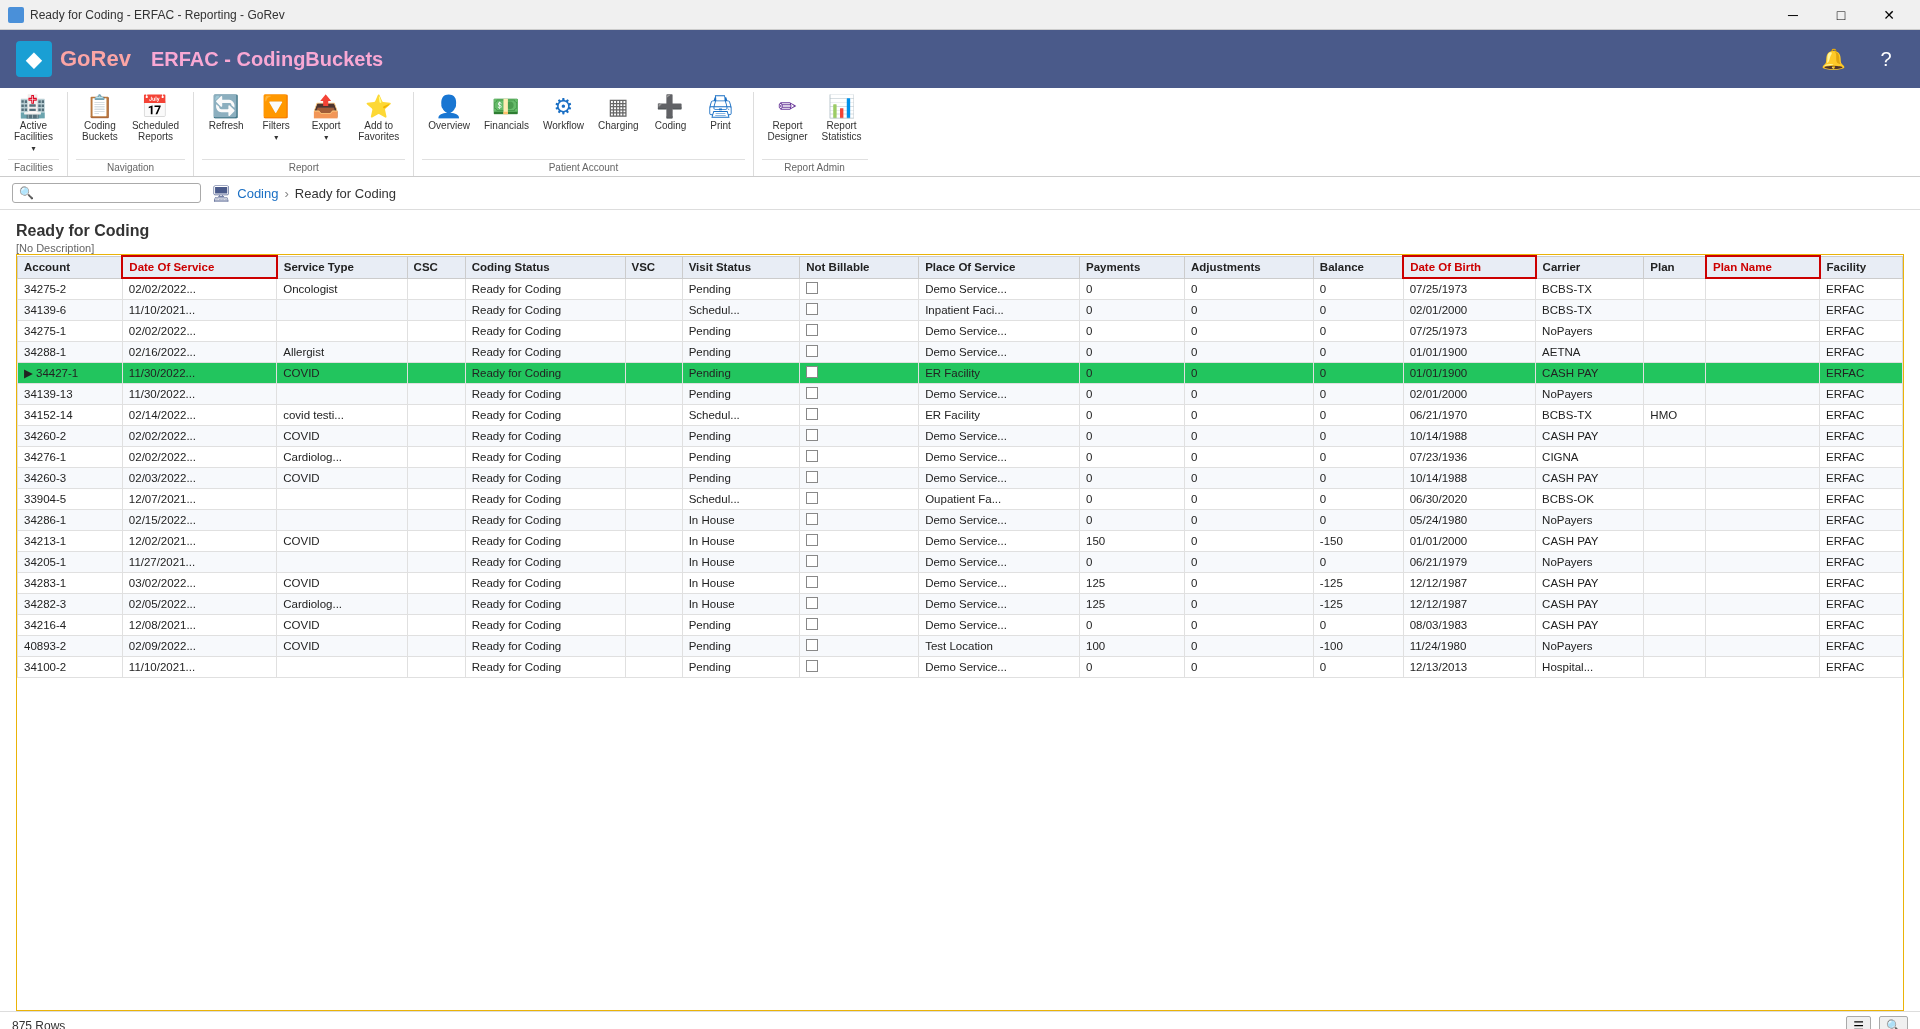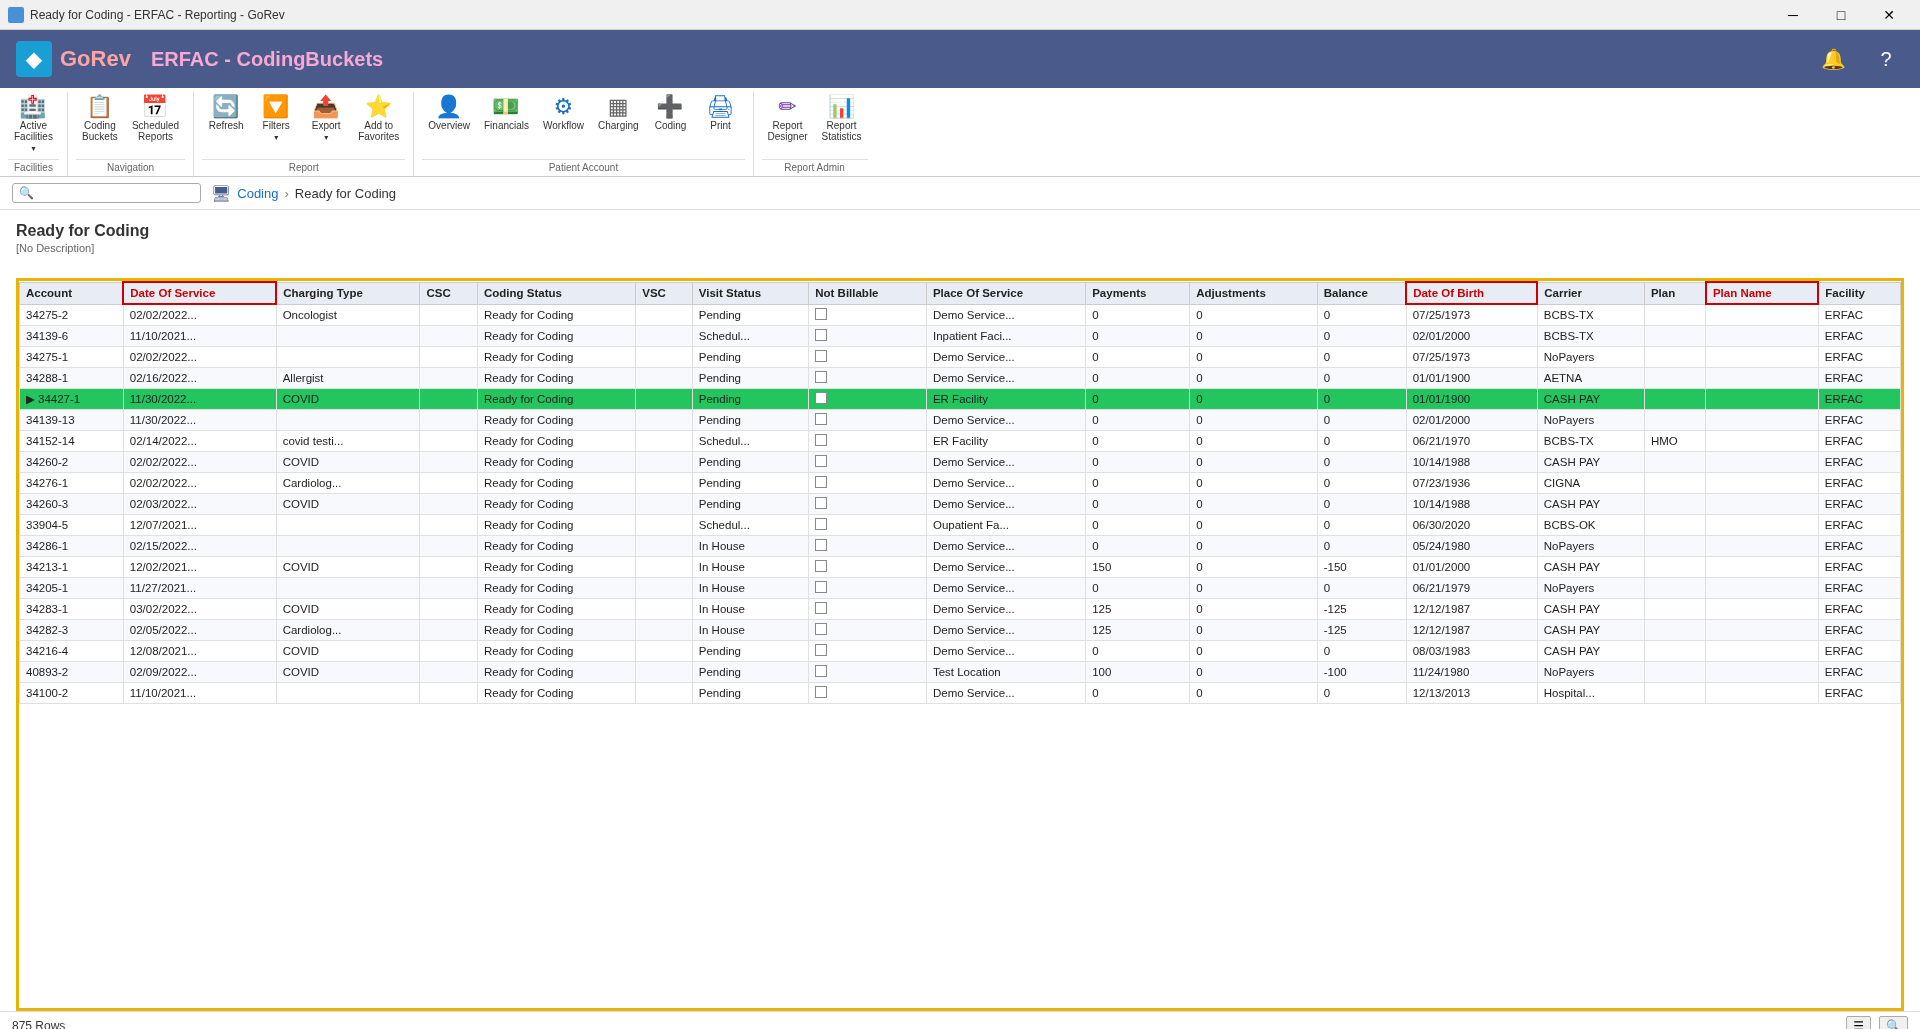--- a/index.html
+++ b/index.html
@@ -121,27 +121,27 @@
     
     .main-content {
       background: white;
       padding: 12px 16px 0 16px;
       height: calc(1029px - 30px - 58px - 62px - 34px - 44px);
       overflow: hidden;
       display: flex;
       flex-direction: column;
     }
     .page-title { font-size: 16px; font-weight: 600; color: #333; margin-bottom: 2px; }
-    .page-desc { font-size: 11px; color: #666; margin-bottom: 24px; }
+    .page-desc { font-size: 11px; color: #666; margin-bottom: 0; }
 
     
     .table-container {
       flex: 1;
       overflow: auto;
-      border: 3px solid #eab308;
+      border: 1px solid #eab308;
     }
     table {
       width: 100%;
       border-collapse: collapse;
       font-size: 11.5px;
     }
     thead th {
       background: #e8edf5;
       border: 1px solid #ccc;
       padding: 4px 6px;
@@ -328,21 +328,21 @@
 <div class="main-content">
   <div class="page-title">Ready for Coding</div>
   <div class="page-desc">[No Description]</div>
 
   <div class="table-container">
     <table>
       <thead>
         <tr>
           <th>Account</th>
           <th class="highlighted">Date Of Service</th>
-          <th>Charging Type</th>
+          <th>Service Type</th>
           <th>CSC</th>
           <th>Coding Status</th>
           <th>VSC</th>
           <th>Visit Status</th>
           <th>Not Billable</th>
           <th>Place Of Service</th>
           <th>Payments</th>
           <th>Adjustments</th>
           <th>Balance</th>
           <th class="highlighted">Date Of Birth</th>

